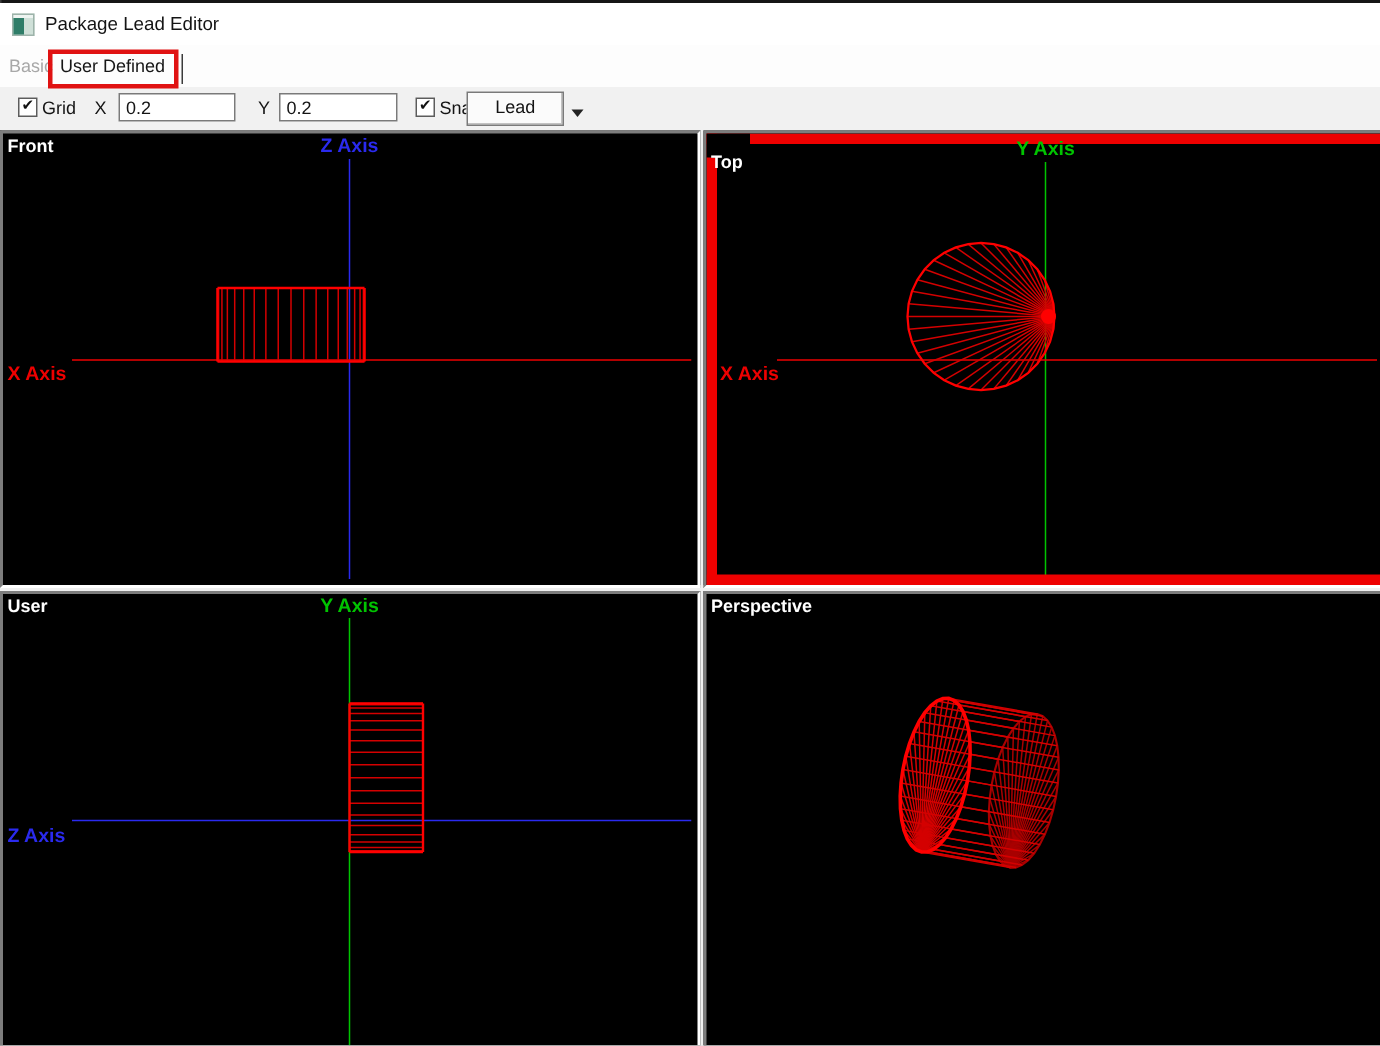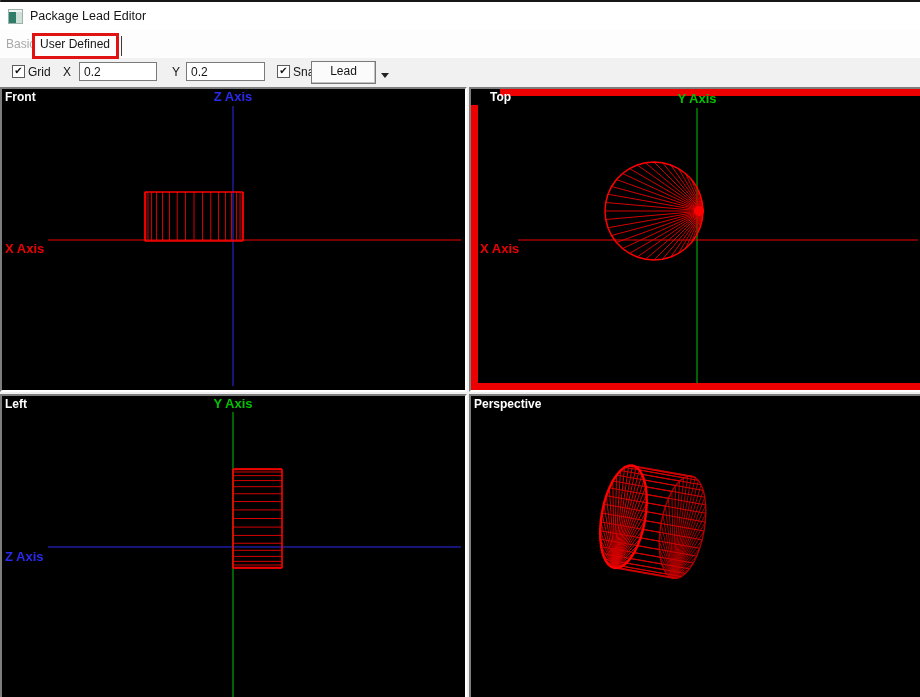--- a/index.html
+++ b/index.html
@@ -153,21 +153,21 @@
           <line x1="232" y1="122" x2="225.43524478543748" y2="97.49999999999997" stroke="#d40000" stroke-width="1"></line>
           <line x1="232" y1="122" x2="229.0449384185095" y2="105.2410129770422" stroke="#d40000" stroke-width="1"></line>
           <line x1="232" y1="122" x2="231.25557989759818" y2="113.49123929432041" stroke="#d40000" stroke-width="1"></line>
           <polygon points="232,122 231.25557989759818,130.50876070567958 229.0449384185095,138.75898702295777 225.4352447854375,146.5 220.53617771282993,153.4965928746404 214.49659287464044,159.53617771282993 207.5,164.43524478543748 199.75898702295777,168.0449384185095 191.50876070567958,170.25557989759818 183,171 174.49123929432042,170.25557989759818 166.24101297704223,168.0449384185095 158.5,164.4352447854375 151.50340712535956,159.53617771282993 145.46382228717007,153.49659287464044 140.5647552145625,146.5 136.9550615814905,138.75898702295777 134.74442010240182,130.5087607056796 134,122 134.74442010240182,113.49123929432042 136.9550615814905,105.24101297704223 140.5647552145625,97.50000000000001 145.46382228717007,90.50340712535957 151.50340712535956,84.46382228717007 158.49999999999997,79.56475521456252 166.2410129770422,75.9550615814905 174.49123929432042,73.7444201024018 183,73 191.50876070567958,73.7444201024018 199.75898702295774,75.95506158149048 207.5,79.56475521456251 214.4965928746404,84.46382228717007 220.5361777128299,90.50340712535956 225.43524478543748,97.49999999999997 229.0449384185095,105.2410129770422 231.25557989759818,113.49123929432041" fill="none" stroke="#ff0000" stroke-width="1.5"></polygon>
           <circle cx="228" cy="122" r="5" fill="#ff0000"></circle>
         </svg>
       <div class="stripe" style="left: 0px; top: 0px; width: 100%; height: 7px; background: rgb(238, 0, 0);"></div>
       <div class="stripe" style="left: 0px; top: 0px; width: 7px; height: 100%; background: rgb(238, 0, 0);"></div>
       <div class="stripe" style="left: 0px; bottom: 0px; width: 100%; height: 7px; background: rgb(238, 0, 0);"></div>
       <div class="lblbox" style="left:0;top:0;width:29px;height:16px;"></div>
-      <span class="vpname" style="left:3px;top:1px;margin-left:16px;">Top</span>
+      <span class="vpname" style="left:3px;top:12px;">Top</span>
       <span class="axlbl center-x" style="left: 226px; top: 3px; color: rgb(0, 196, 0);">Y Axis</span>
       <span class="axlbl" style="left: 9px; top: 153px; color: rgb(238, 0, 0);">X Axis</span>
     </div>
   </div>
 
   <div class="viewport" style="left:0;top:394px;width:463px;height:305px;">
     <div class="client">
       <svg id="svg-left" width="459" height="301">
           <line x1="231" y1="16" x2="231" y2="301" stroke="#00c400" stroke-width="1"></line>
           <line x1="46" y1="151" x2="459" y2="151" stroke="#2a2aee" stroke-width="1"></line>
@@ -188,21 +188,21 @@
           <line x1="231" y1="84.58080006561059" x2="280" y2="84.58080006561059" stroke="#d40000" stroke-width="1"></line>
           <line x1="231" y1="79.63174251267029" x2="280" y2="79.63174251267029" stroke="#d40000" stroke-width="1"></line>
           <line x1="231" y1="75.98521527109753" x2="280" y2="75.98521527109753" stroke="#d40000" stroke-width="1"></line>
           <line x1="231" y1="73.7520162258957" x2="280" y2="73.7520162258957" stroke="#d40000" stroke-width="1"></line>
           <line x1="231" y1="73" x2="280" y2="73" stroke="#d40000" stroke-width="1"></line>
           <line x1="231" y1="73" x2="280" y2="73" stroke="#ff0000" stroke-width="1.6"></line>
           <line x1="231" y1="172" x2="280" y2="172" stroke="#ff0000" stroke-width="1.6"></line>
           <line x1="231" y1="73" x2="231" y2="172" stroke="#ff0000" stroke-width="1.6"></line>
           <line x1="280" y1="73" x2="280" y2="172" stroke="#ff0000" stroke-width="1.6"></line>
         </svg>
-      <span class="vpname" style="left:3px;top:1px;">Left</span>
+      <span class="vpname" style="left:3px;top:1px;">User</span>
       <span class="axlbl center-x" style="left: 231px; top: 1px; color: rgb(0, 196, 0);">Y Axis</span>
       <span class="axlbl" style="left: 3px; top: 154px; color: rgb(42, 42, 238);">Z Axis</span>
     </div>
   </div>
 
   <div class="viewport" style="left:469px;top:394px;width:451px;height:305px;">
     <div class="client">
       <svg id="svg-perspective" width="447" height="301">
           <line x1="202.51452735168587" y1="182.41944848664272" x2="206.38656882901518" y2="182.3000100514594" stroke="#a80000" stroke-width="1"></line>
           <line x1="202.51452735168587" y1="182.41944848664272" x2="210.41532330982932" y2="180.62821066028795" stroke="#a80000" stroke-width="1"></line>

